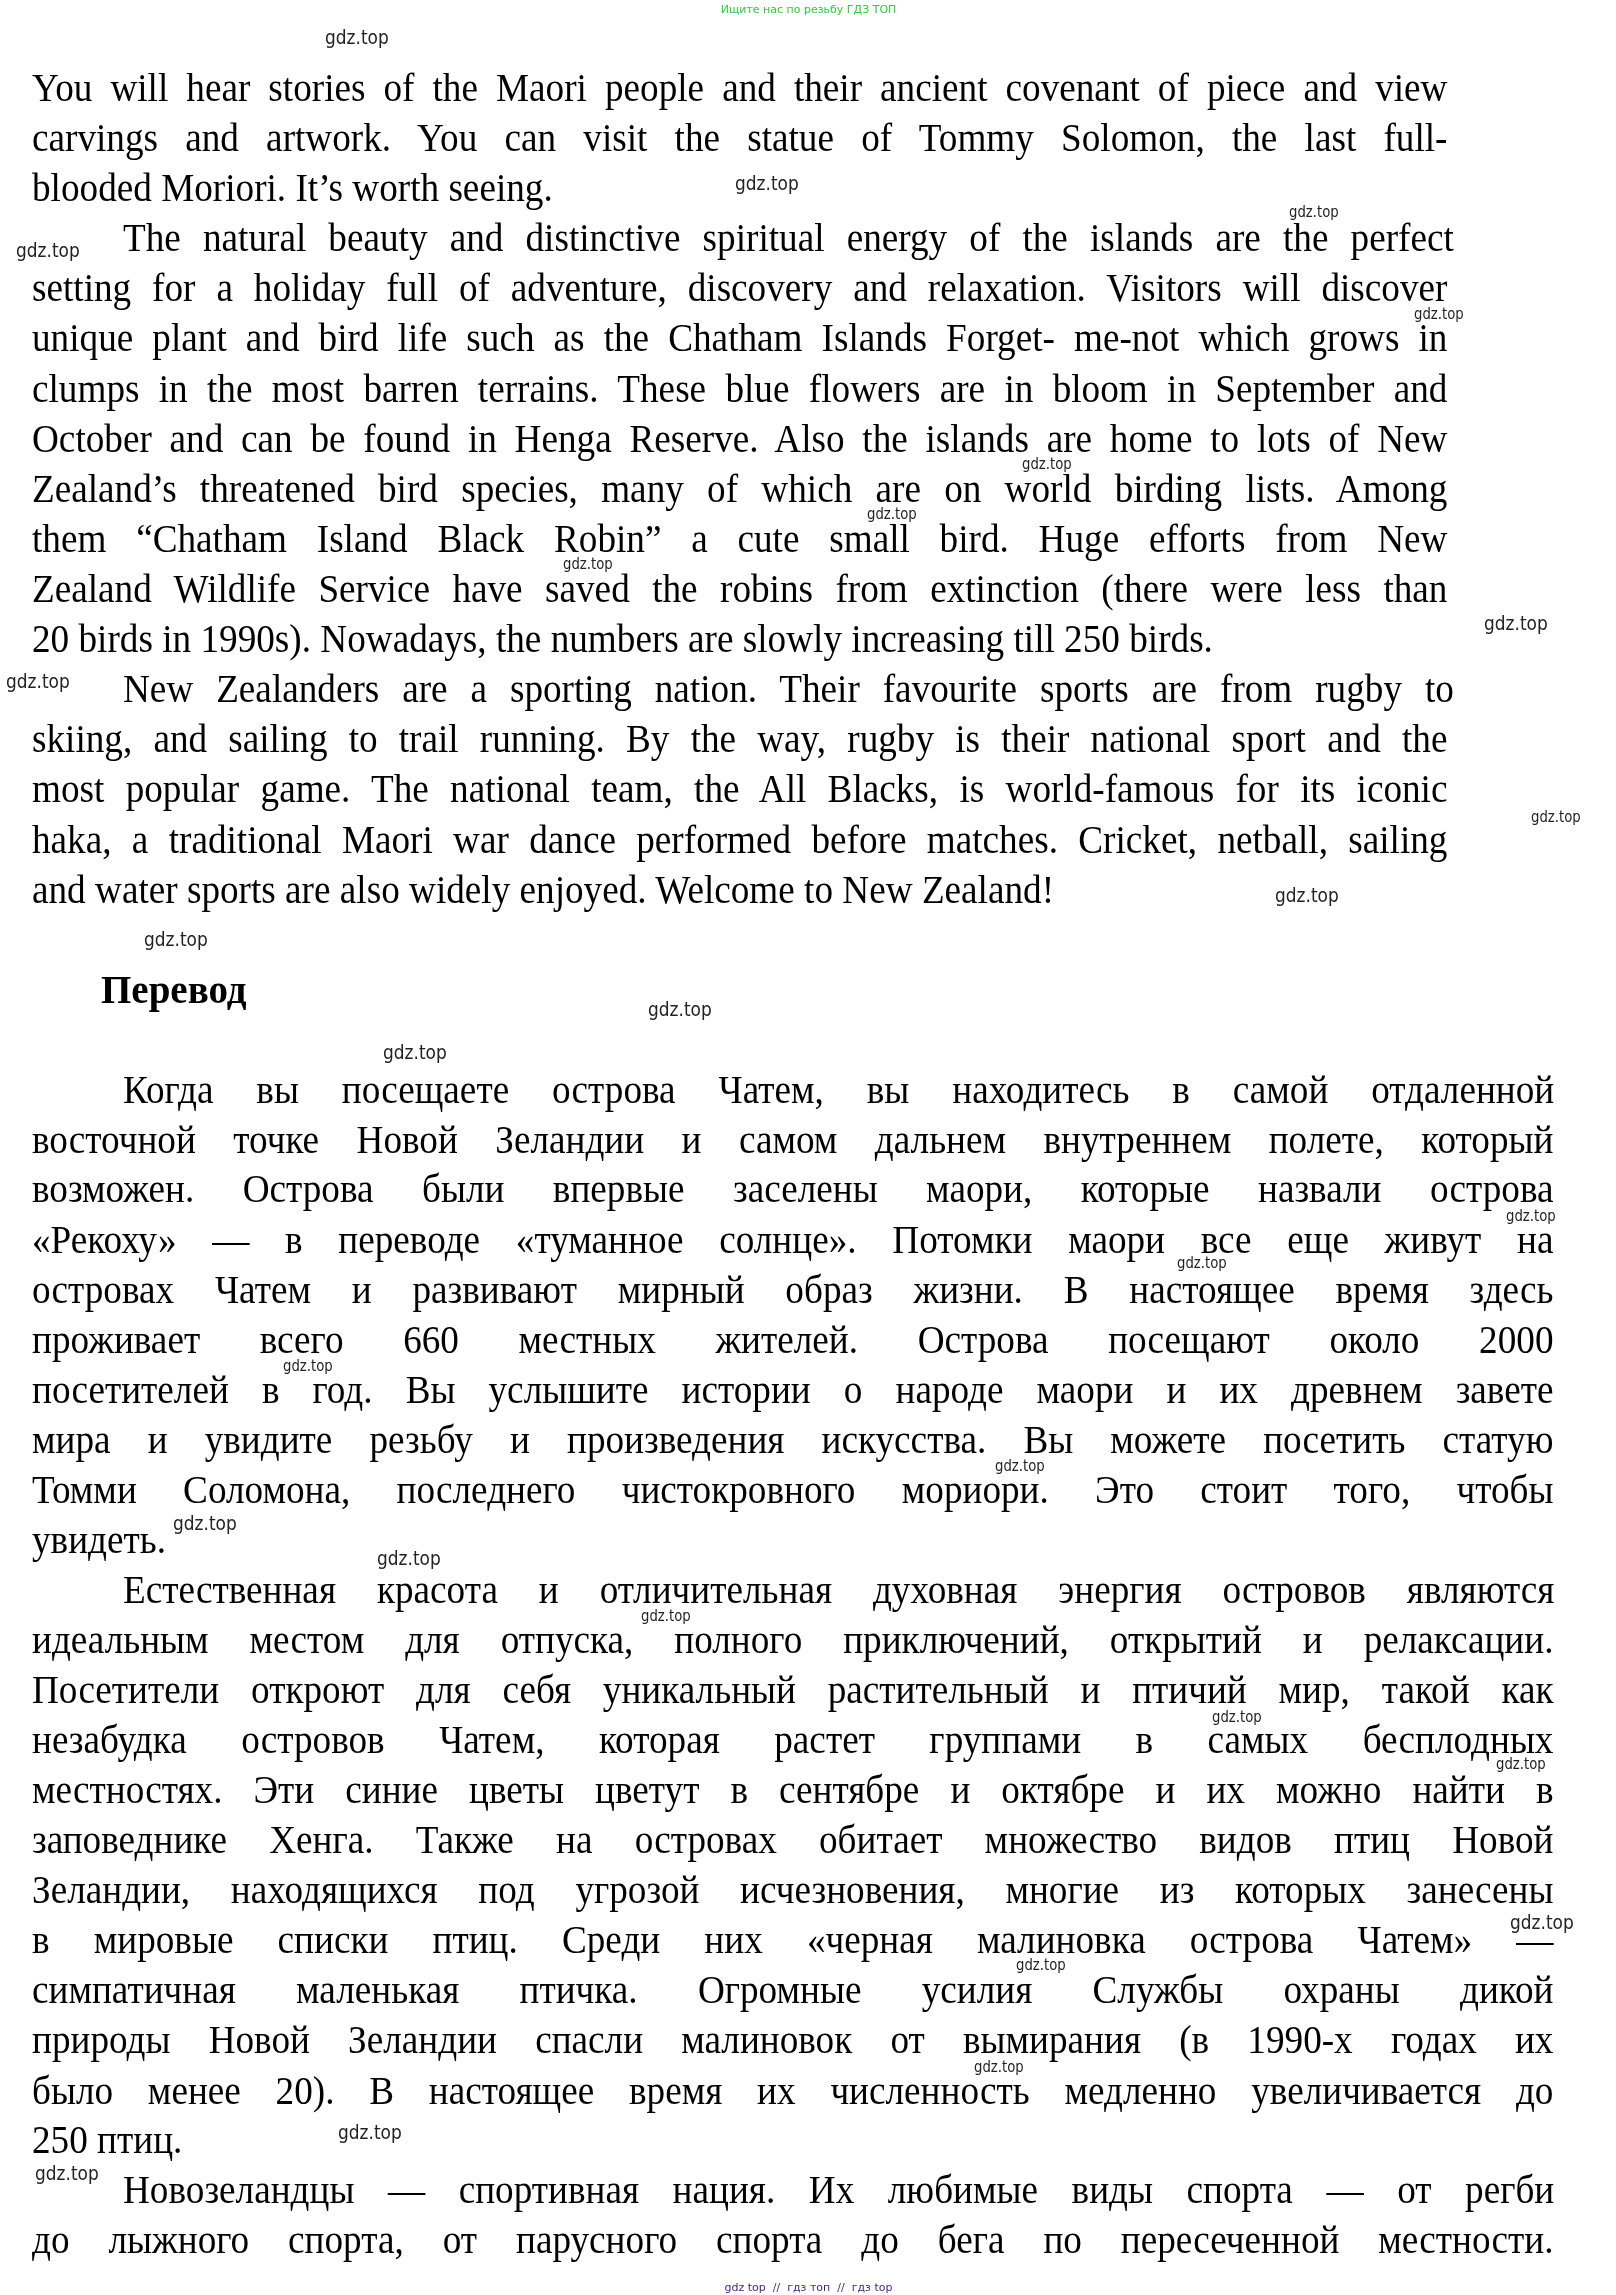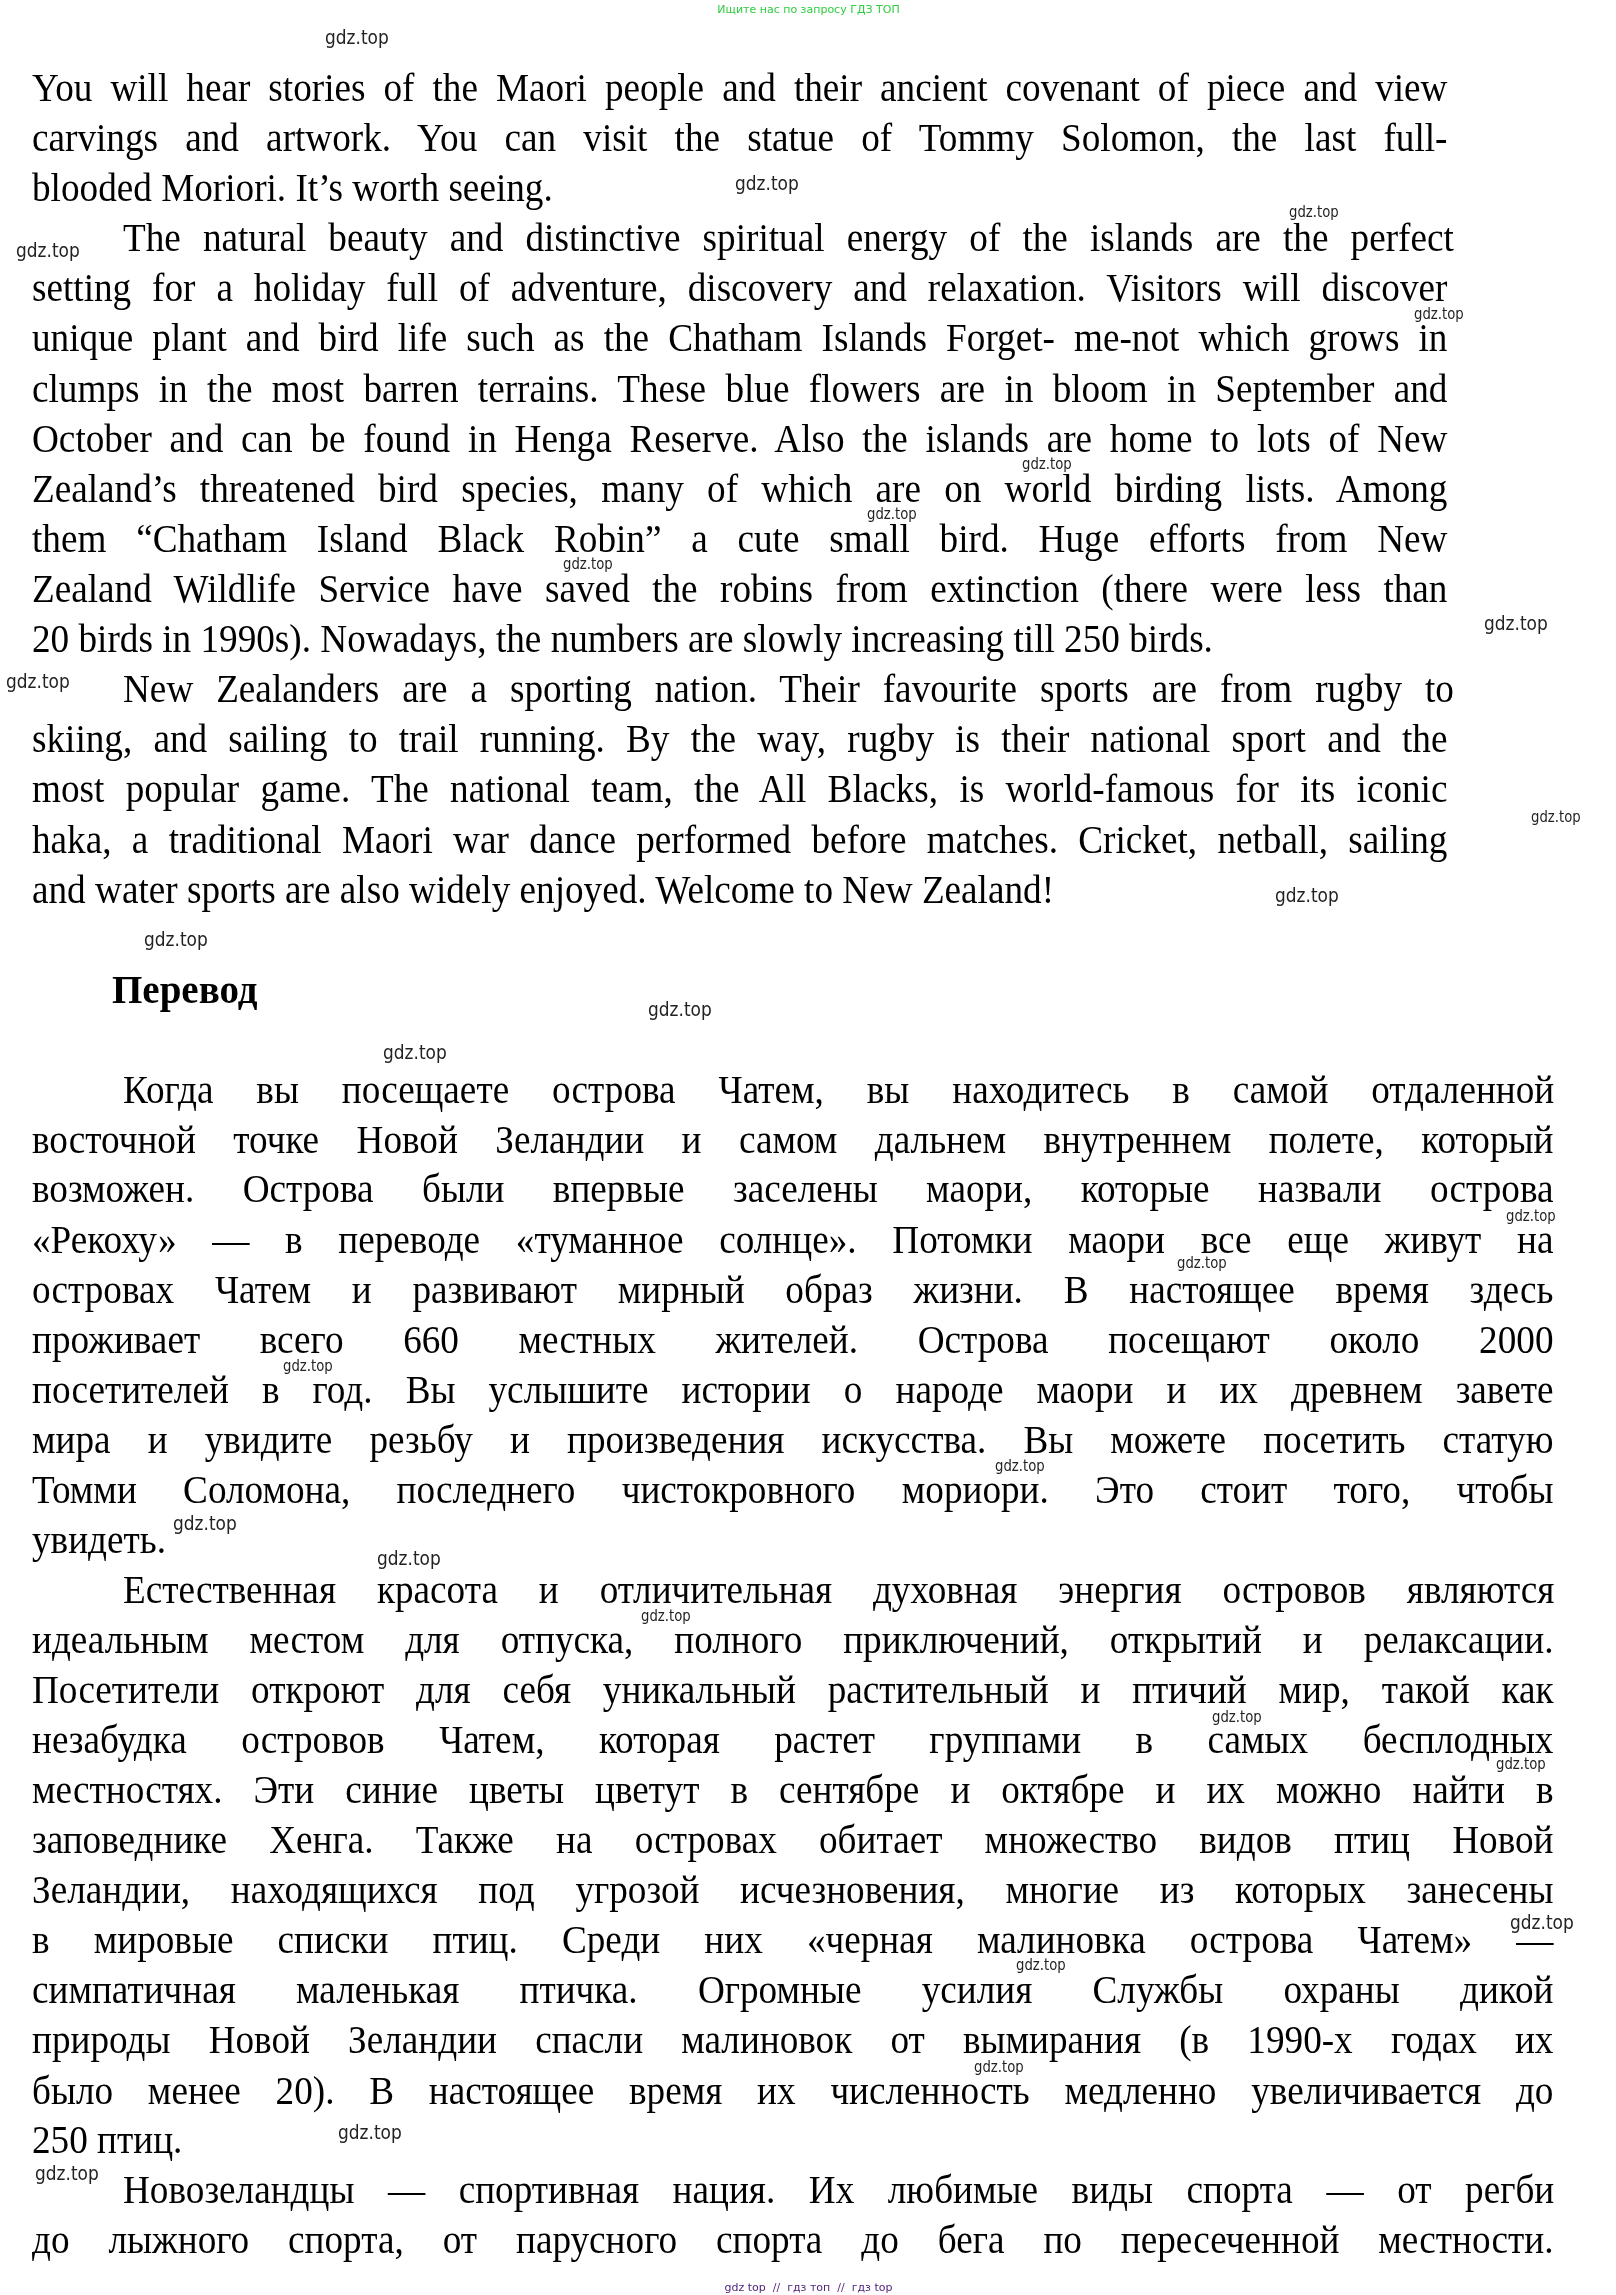--- a/index.html
+++ b/index.html
@@ -17,33 +17,33 @@
     position: absolute; left: 32px; width: 1522px; height: 49px;
     font-family: "Liberation Serif", serif; font-size: 40px; line-height: 49px;
     color: #000; white-space: nowrap; text-align: justify; text-align-last: justify;
     transform: scaleX(0.93); transform-origin: left center;
   }
   .line.wide { width: 1636px; }
   .line.last { text-align-last: left; }
   .line.indent { left: 123px; width: 1431px; }
   .line.indent.wide { width: 1539px; }
   .heading {
-    position: absolute; left: 112px; top: 967px;
+    position: absolute; left: 101px; top: 967px;
     font-family: "Liberation Serif", serif; font-weight: bold; font-size: 39px; color: #000; text-align: center;
   }
   .wm {
     position: absolute; font-family: "DejaVu Sans", sans-serif; font-size: 20px;
     color: #222; transform: scaleX(0.85); transform-origin: left top; line-height: 1;
   }
   .wm.small { font-size: 15.6px; }
 </style>
 </head>
 <body>
 
-<div class="top-banner">Ищите нас по запросу ГДЗ ТОП</div>
+<div class="top-banner">Ищите нас по резьбу ГДЗ ТОП</div>
 
 <div>
   <div class="line" style="top:63px">You will hear stories of the Maori people and their ancient covenant of piece and view</div>
   <div class="line" style="top:113px">carvings and artwork. You can visit the statue of Tommy Solomon, the last full-</div>
   <div class="line last" style="top:163px">blooded Moriori. It’s worth seeing.</div>
   <div class="line indent" style="top:213px">The natural beauty and distinctive spiritual energy of the islands are the perfect</div>
   <div class="line" style="top:263px">setting for a holiday full of adventure, discovery and relaxation. Visitors will discover</div>
   <div class="line" style="top:313px">unique plant and bird life such as the Chatham Islands Forget- me-not which grows in</div>
   <div class="line" style="top:364px">clumps in the most barren terrains. These blue flowers are in bloom in September and</div>
   <div class="line" style="top:414px">October and can be found in Henga Reserve. Also the islands are home to lots of New</div>

